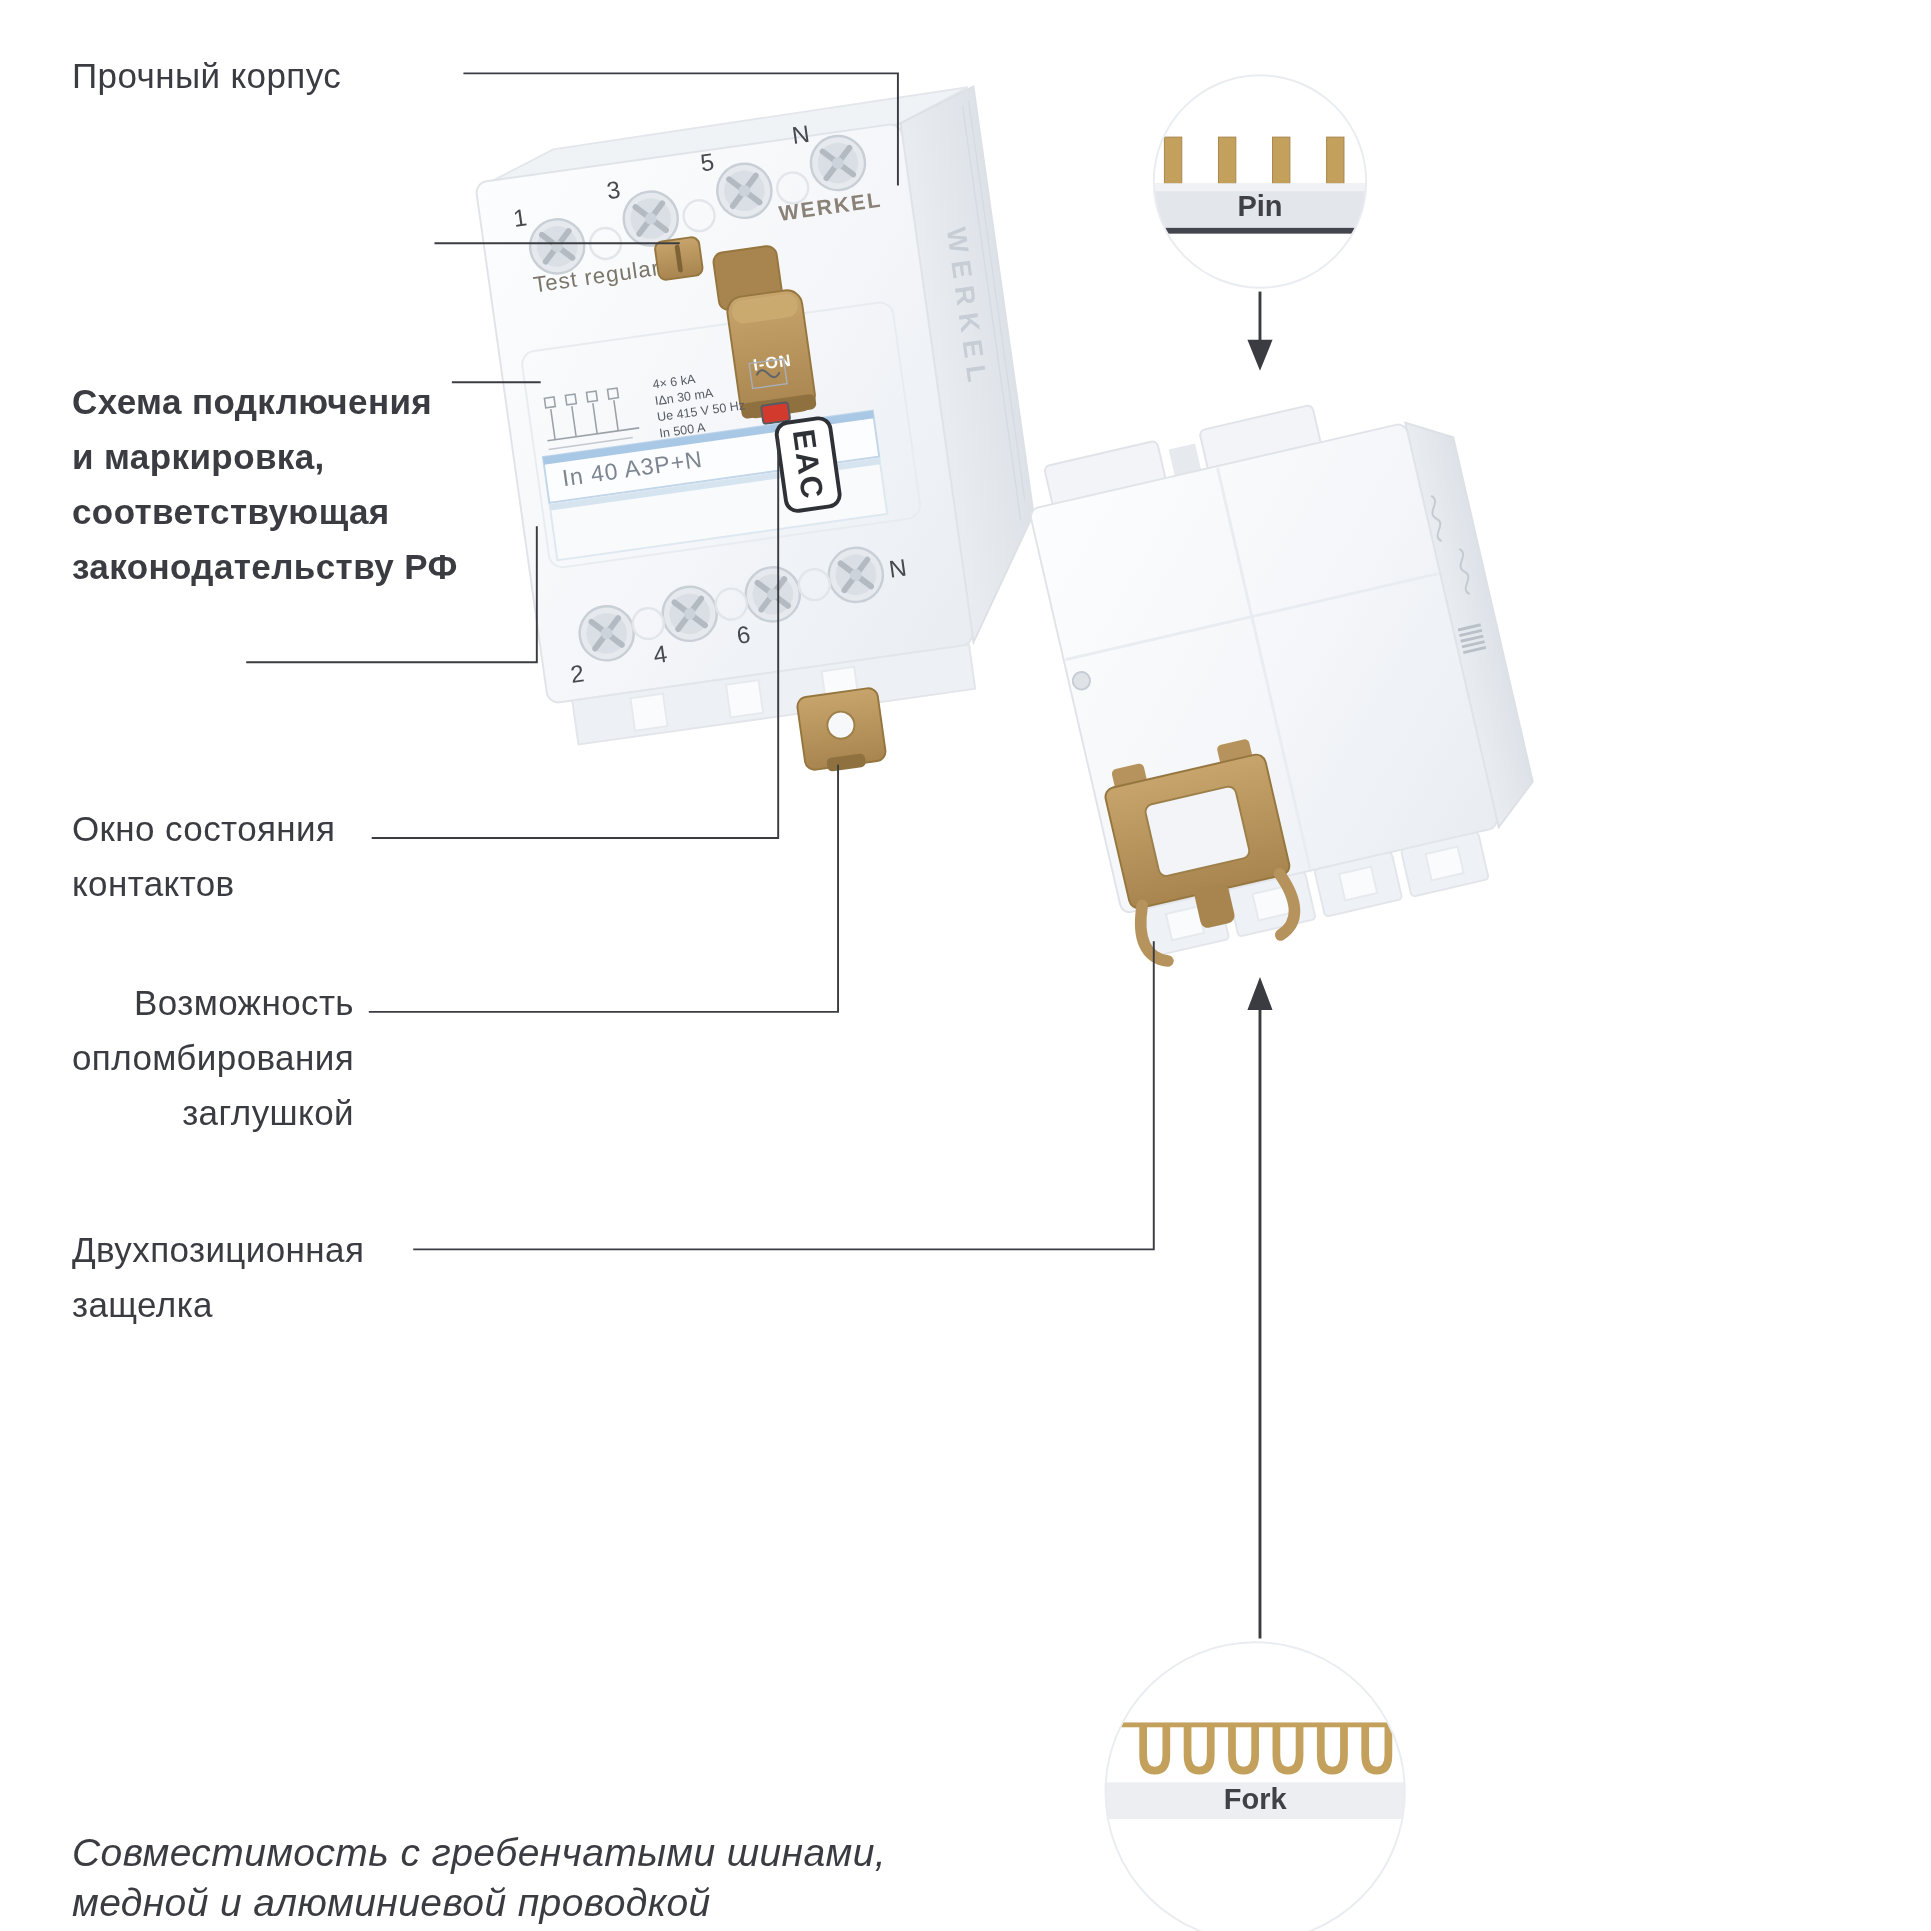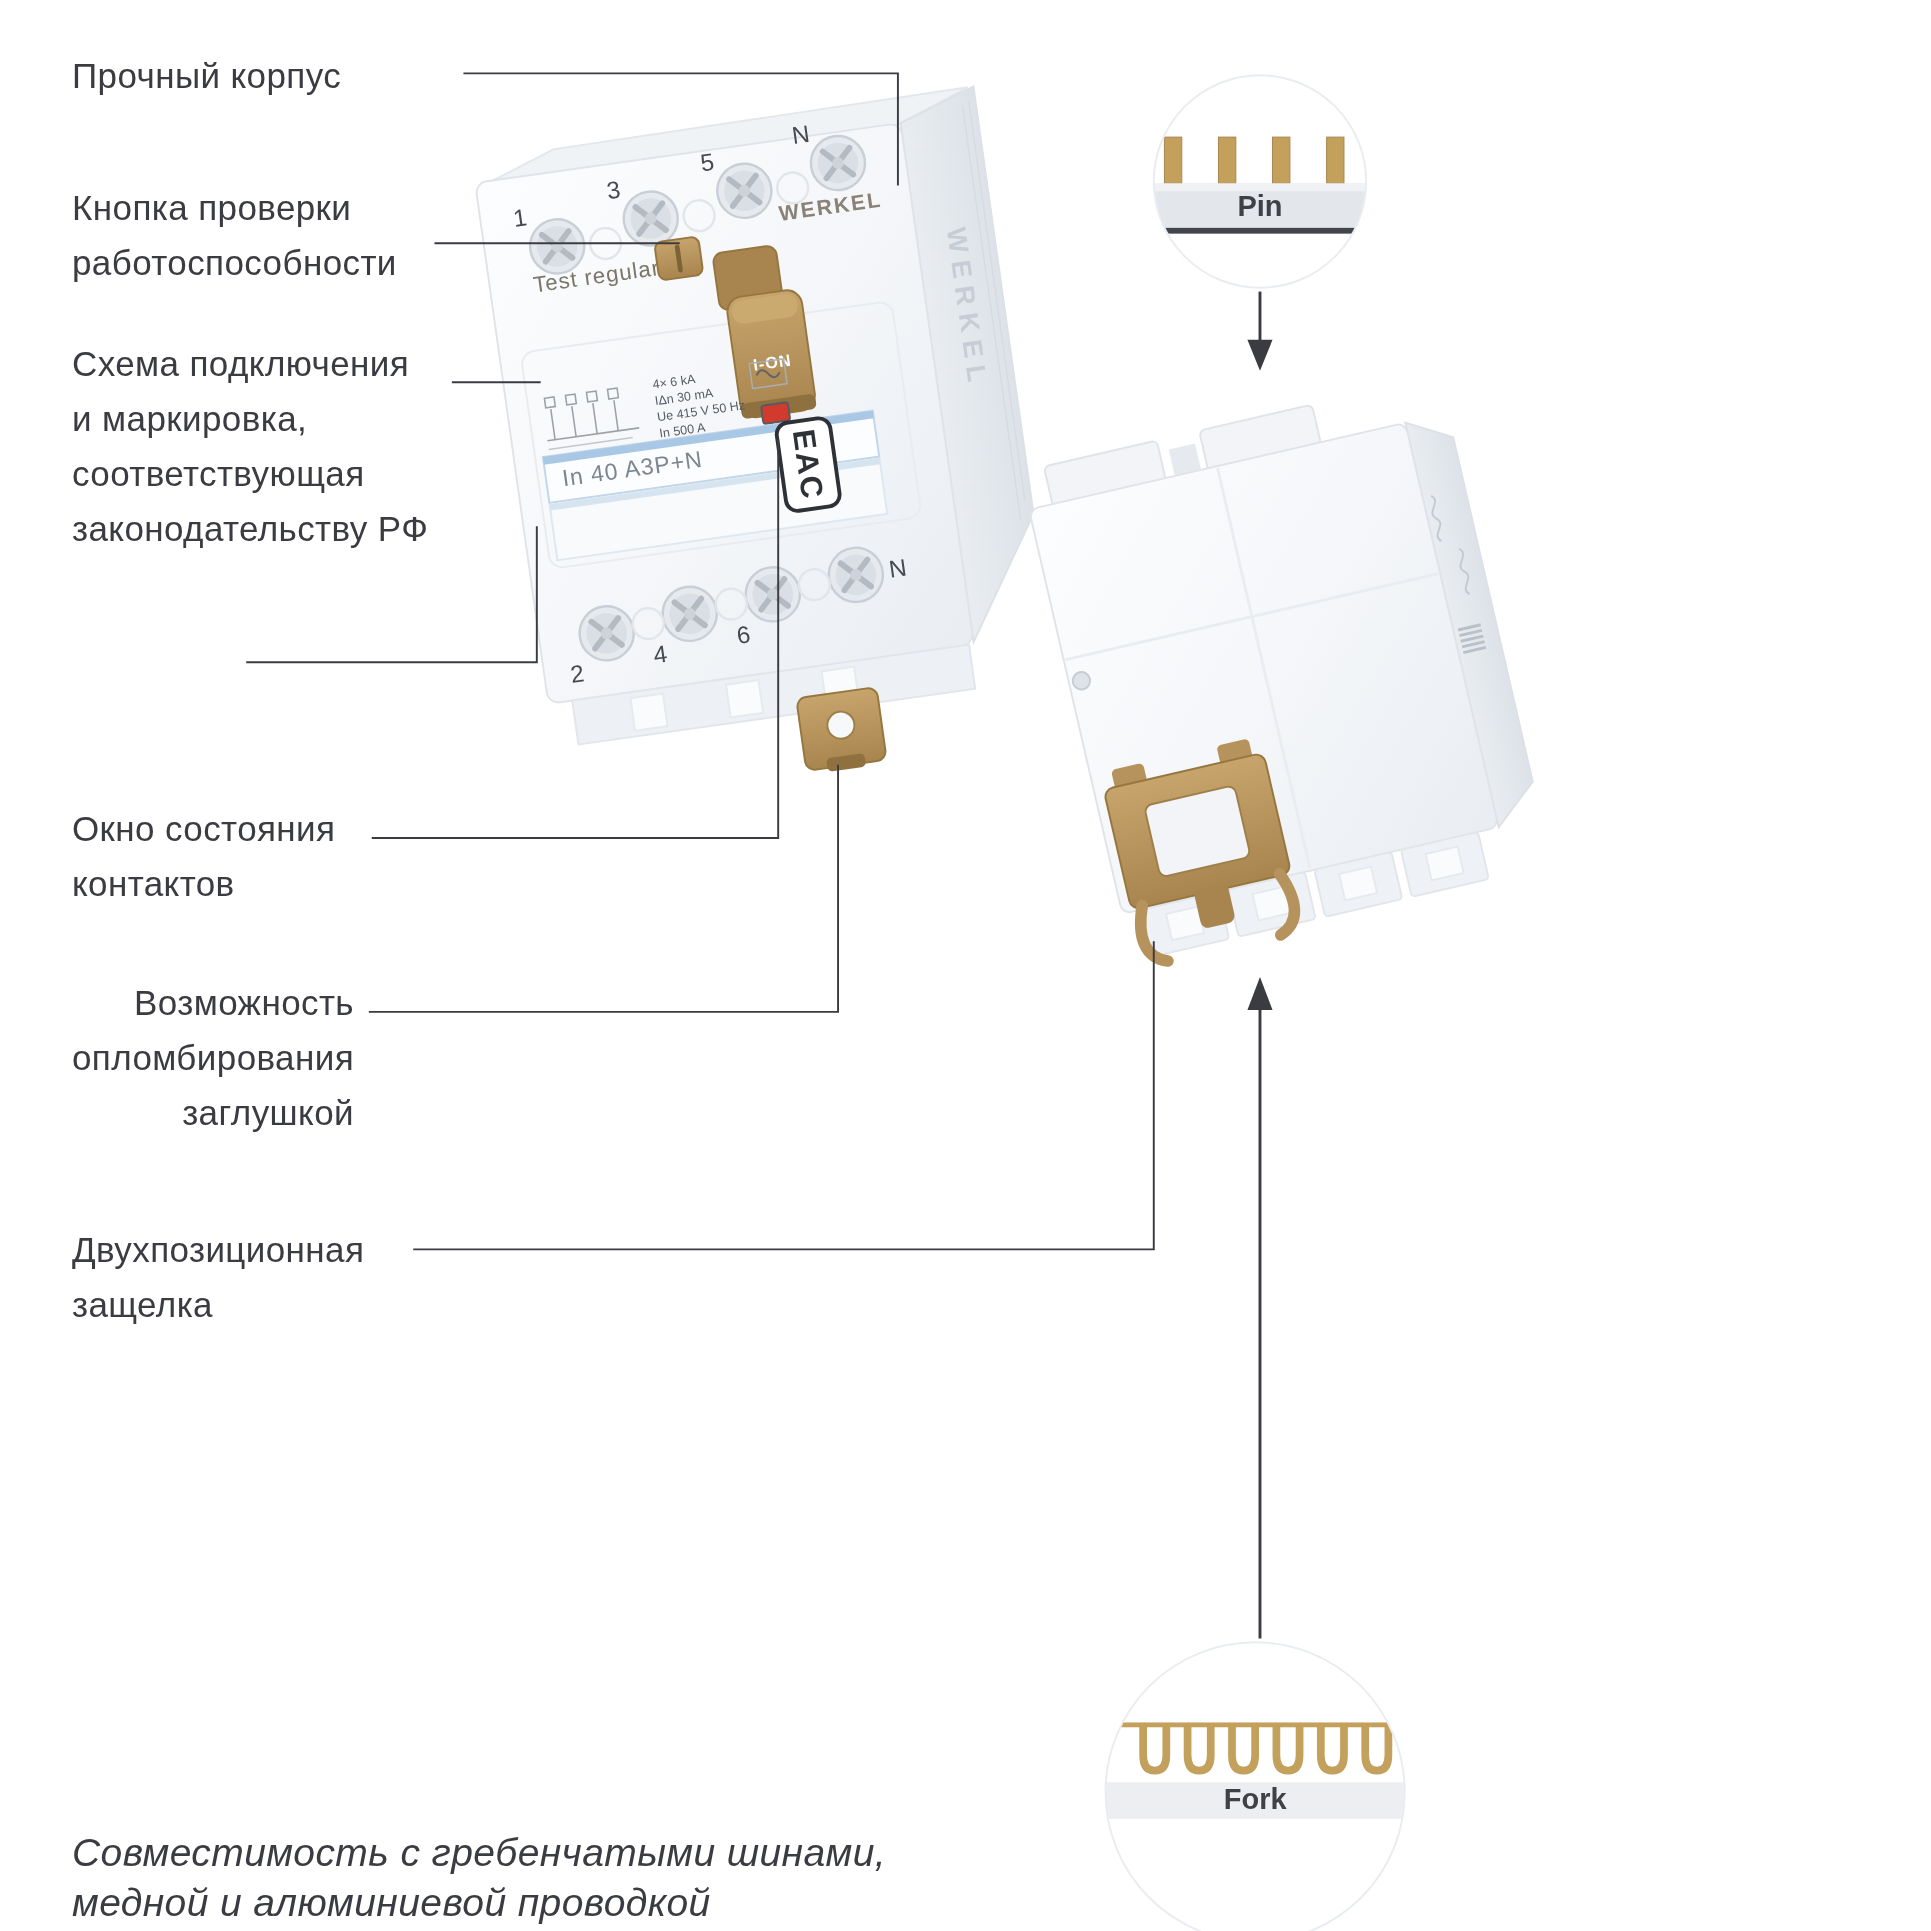--- a/index.html
+++ b/index.html
@@ -258,23 +258,21 @@
       </g>
       <circle cx="1300" cy="1856" r="155" fill="none" stroke="#e9ecf0" stroke-width="2"></circle>
       <g>
         <line x1="1305" y1="1697" x2="1305" y2="1042" stroke="#3b3c42" stroke-width="3"></line>
         <polygon points="1292,1046 1318,1046 1305,1012" fill="#3b3c42"></polygon>
       </g>
     </g>
   </svg>
 
   <div class="callout" style="left:72px;top:48px;">Прочный корпус</div>
-  <div class="callout" style="left:72px;top:180px;">Кнопка проверки
-работоспособности</div>
-  <div class="callout" style="left:72px;top:336px;">Схема подключения
+  <div class="callout" style="left:72px;top:374px;font-weight:bold;">Схема подключения
 и маркировка,
 соответствующая
 законодательству РФ</div>
   <div class="callout" style="left:72px;top:801px;">Окно состояния
 контактов</div>
   <div class="callout" style="left:72px;top:975px;text-align:right;">Возможность
 опломбирования
 заглушкой</div>
   <div class="callout" style="left:72px;top:1222px;">Двухпозиционная
 защелка</div>

